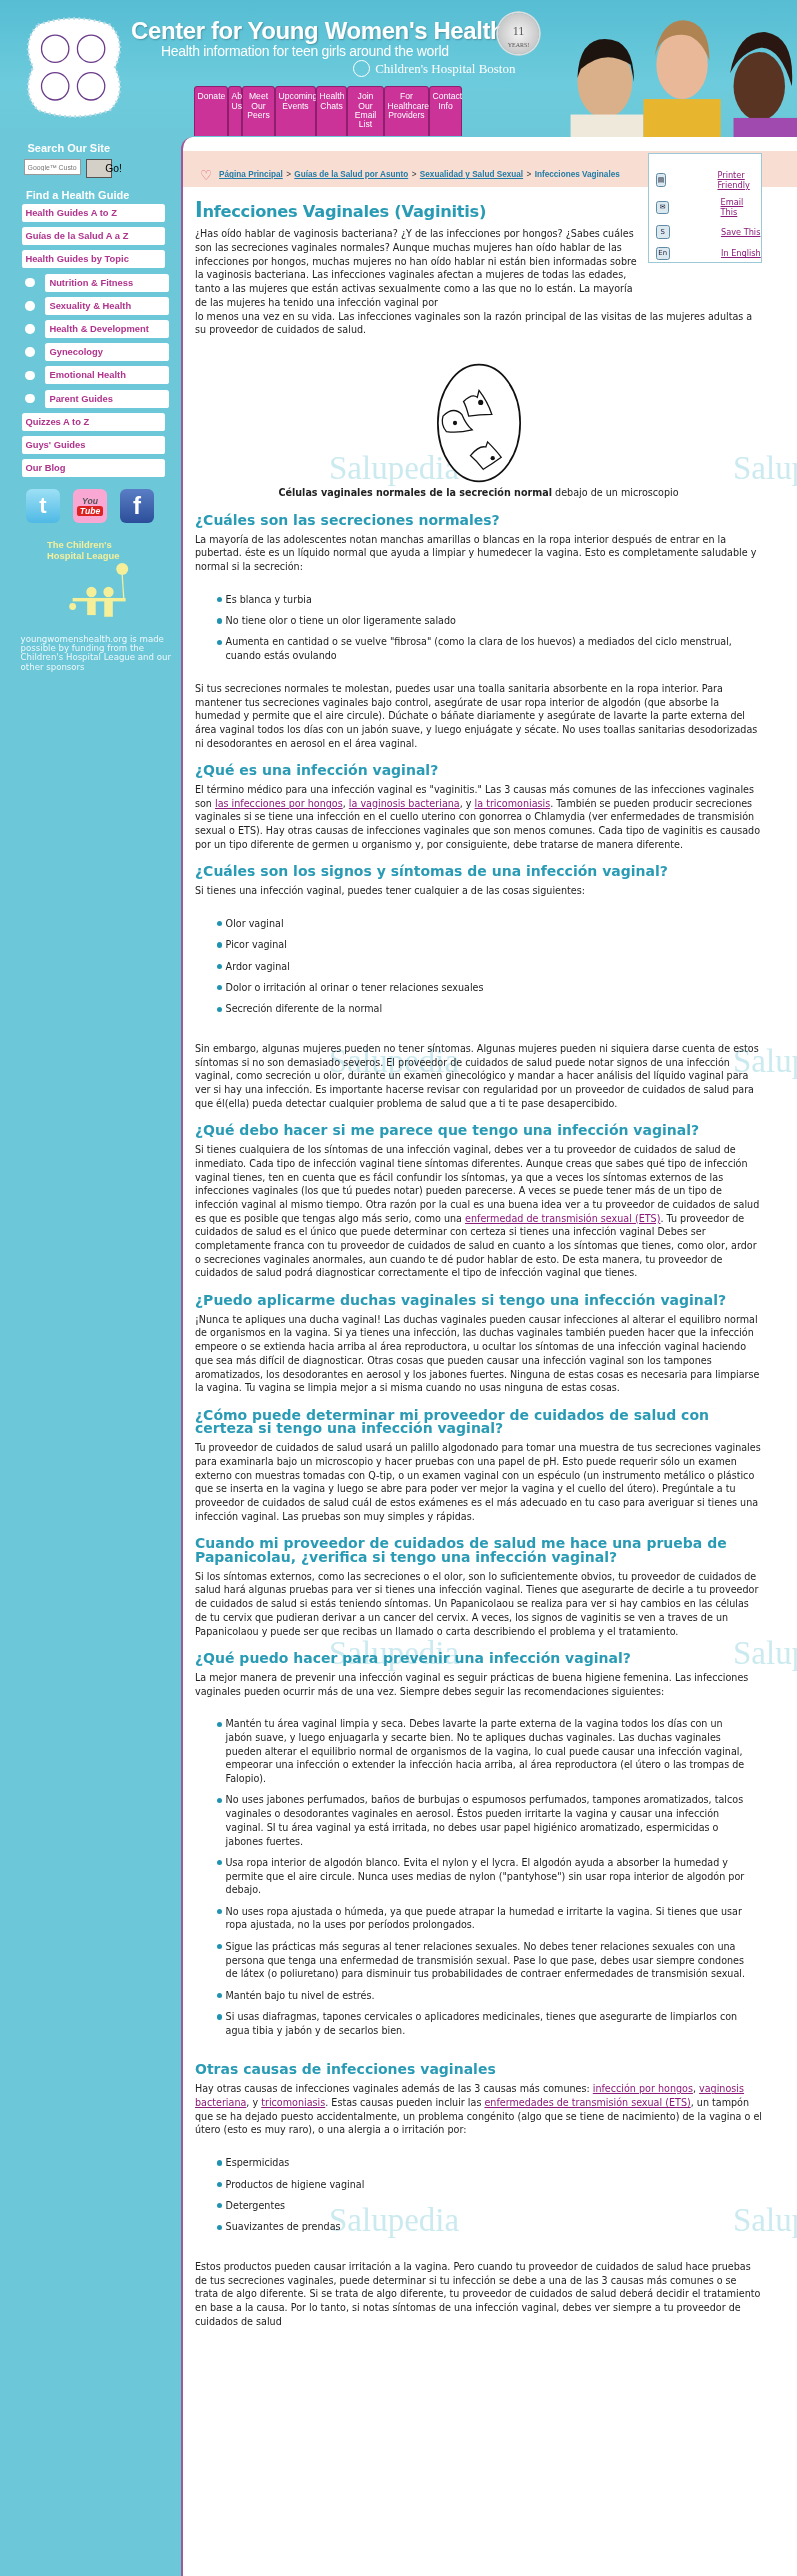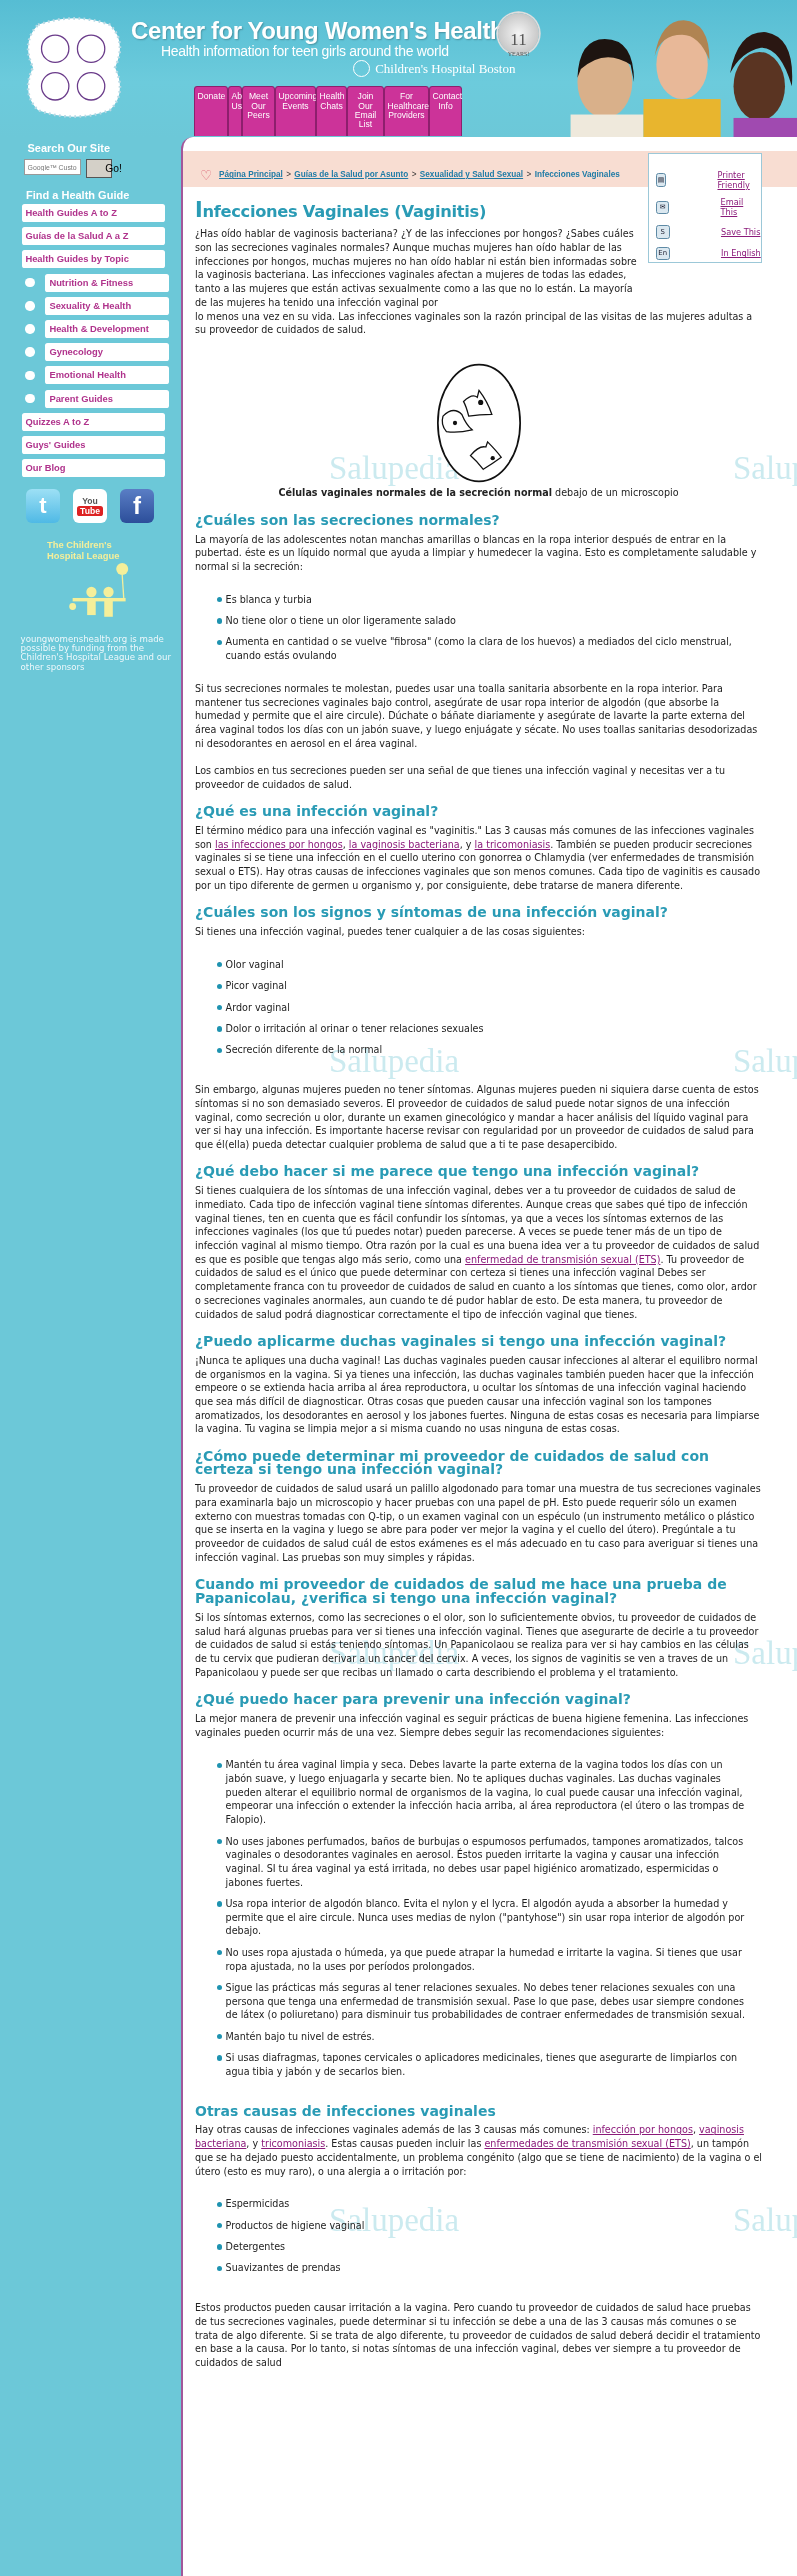--- a/index.html
+++ b/index.html
@@ -10,21 +10,21 @@
   .header { position: absolute; left: 0; top: 0; width: 798px; height: 137px;
     background: linear-gradient(180deg, #56bdd3 0%, #6ccbdc 60%, #6cc8d8 100%); overflow: hidden; }
   .logo { position: absolute; left: 20.6px; top: 15.5px; width: 106px; height: 103px; }
   .site-title { position: absolute; left: 131px; top: 17px; color: #fff; font-family: "Liberation Sans", sans-serif;
     font-weight: bold; font-size: 24px; letter-spacing: -0.4px; text-shadow: 0.9px 0.9px 1.7px rgba(0,0,0,0.25); }
   .site-tagline { position: absolute; left: 161px; top: 43px; color: #fff; font-family: "Liberation Sans", sans-serif;
     font-size: 14px; letter-spacing: -0.3px; }
   .badge { position: absolute; left: 498px; top: 13px; width: 41px; height: 41px; border-radius: 50%;
     background: radial-gradient(circle, #f4f4f4 0%, #c8c8c8 70%, #aaa 100%); color: #555;
     text-align: center; font-family: "Liberation Serif", serif; box-shadow: 0 0 0 1.7px #ddd; }
-  .badge .num { font-size: 17px; line-height: 20.6px; display: block; margin-top: 17px; }
+  .badge .num { font-size: 12px; line-height: 20.6px; display: block; margin-top: 8px; }
   .badge .lbl { font-size: 6px; display: block; }
   .hospital { position: absolute; left: 353px; top: 60px; color: #fff; font-family: "Liberation Serif", serif; font-size: 13px; display: flex; align-items: center; gap: 5.2px; }
   .hospital .seal { width: 17px; height: 17px; border-radius: 50%; border: 1.3px solid #fff; display: inline-block; }
   .photos { position: absolute; left: 562px; top: 13px; width: 235px; height: 125px; }
   .nav { position: absolute; left: 194px; top: 86px; display: flex; }
   .nav-tab { background: #cc3399; color: #fff; border: 0.9px solid #8d1f6d; border-bottom: none; border-radius: 3.4px 3.4px 0 0;
     font-family: "Liberation Sans", sans-serif; font-size: 8.6px; line-height: 9.4px; text-align: center; padding: 5.2px 2.6px; height: 50px; cursor: pointer; }
   .nav-tab span { display: block; }
 
   
@@ -35,21 +35,21 @@
   .go-btn { height: 19px; width: 26px; background: #d4d0c8; border: 0.9px solid #555; font-size: 10.3px; color: #000; font-family: "Liberation Sans", sans-serif; padding-left: 18px; }
   .guide-list { margin-top: 3.4px; }
   .guide-item { background: #fff; border-radius: 2.6px; height: 18px; margin-bottom: 5.2px; color: #b0338c; font-weight: bold;
     font-family: "Liberation Sans", sans-serif; font-size: 9.4px; line-height: 18px; padding-left: 3.4px; width: 143px; cursor: pointer; }
   .guide-sub { display: flex; align-items: center; margin-bottom: 5.2px; }
   .guide-sub .dot { width: 9.4px; height: 9.4px; border-radius: 50%; background: #fff; margin: 0 10.3px 0 3.4px; }
   .guide-sub .guide-item { width: 124px; margin-bottom: 0; padding-left: 4.3px; }
   .social { display: flex; gap: 13px; margin-top: 12px; padding-left: 26px; }
   .social div { width: 34px; height: 34px; border-radius: 6px; display: flex; align-items: center; justify-content: center; color: #fff; font-weight: bold; font-family: "Liberation Sans", sans-serif; cursor: pointer; }
   .tw { background: linear-gradient(#9de0f5, #4fb9e5); font-size: 22px; }
-  .yt { background: #ffffff; color: #d22 !important; font-size: 8.6px; flex-direction: column; line-height: 10.3px; }
+  .yt { background: #f9a8d4; color: #d22 !important; font-size: 8.6px; flex-direction: column; line-height: 10.3px; font-style: italic; }
   .yt .tube { background: #d22; color: #fff; padding: 0 2.6px; border-radius: 2.6px; }
   .fb { background: linear-gradient(#5a7ec5, #2c4e9a); font-size: 24px; }
   .league { margin: 15.5px 0 0 47px; width: 94px; color: #f5ef9a; font-family: "Liberation Sans", sans-serif; font-weight: bold; font-size: 9.4px; line-height: 11px; }
   .league-art { width: 94px; height: 60px; margin-top: 1.7px; }
   .sponsor { margin: 10.3px 0 0 20.6px; color: #eef8fb; font-family: "DejaVu Sans", sans-serif; font-size: 8.6px; line-height: 9.4px; width: 155px; }
 
   
   .content { position: absolute; left: 181px; top: 137px; width: 617px; height: 2439px; background: #fff;
     border-left: 2.6px solid #a2579a; border-top-left-radius: 12px; }
   .breadcrumb-bar { position: absolute; left: 0; top: 13.7px; width: 614px; height: 36px; background: #f8ddd2; padding: 12px 0 0 17px; font-family: "Liberation Sans", sans-serif; font-size: 8.2px; color: #333; display: flex; align-items: center; gap: 3.4px; }
@@ -275,21 +275,20 @@
     </div>
 
     <h3>¿Cuáles son las secreciones normales?</h3>
     <p>La mayoría de las adolescentes notan manchas amarillas o blancas en la ropa interior después de entrar en la pubertad. éste es un líquido normal que ayuda a limpiar y humedecer la vagina. Esto es completamente saludable y normal si la secreción:</p>
     <ul>
       <li>Es blanca y turbia</li>
       <li>No tiene olor o tiene un olor ligeramente salado</li>
       <li>Aumenta en cantidad o se vuelve "fibrosa" (como la clara de los huevos) a mediados del ciclo menstrual, cuando estás ovulando</li>
     </ul>
     <p>Si tus secreciones normales te molestan, puedes usar una toalla sanitaria absorbente en la ropa interior. Para mantener tus secreciones vaginales bajo control, asegúrate de usar ropa interior de algodón (que absorbe la humedad y permite que el aire circule). Dúchate o báñate diariamente y asegúrate de lavarte la parte externa del área vaginal todos los días con un jabón suave, y luego enjuágate y sécate. No uses toallas sanitarias desodorizadas ni desodorantes en aerosol en el área vaginal.</p>
-    <p>Los cambios en tus secreciones pueden ser una señal de que tienes una infección vaginal y necesitas ver a tu proveedor de cuidados de salud.</p>
 
     <h3>¿Qué es una infección vaginal?</h3>
     <p><span>El término médico para una infección vaginal es "vaginitis." Las 3 causas más comunes de las infecciones vaginales son </span><a class="inl">las infecciones por hongos</a>, <a class="inl">la vaginosis bacteriana</a>, y <a class="inl">la tricomoniasis</a><span>. También se pueden producir secreciones vaginales si se tiene una infección en el cuello uterino con gonorrea o Chlamydia (ver enfermedades de transmisión sexual o ETS). Hay otras causas de infecciones vaginales que son menos comunes. Cada tipo de vaginitis es causado por un tipo diferente de germen u organismo y, por consiguiente, debe tratarse de manera diferente.</span></p>
 
     <h3>¿Cuáles son los signos y síntomas de una infección vaginal?</h3>
     <p>Si tienes una infección vaginal, puedes tener cualquier a de las cosas siguientes:</p>
     <ul>
       <li>Olor vaginal</li>
       <li>Picor vaginal</li>
       <li>Ardor vaginal</li>

